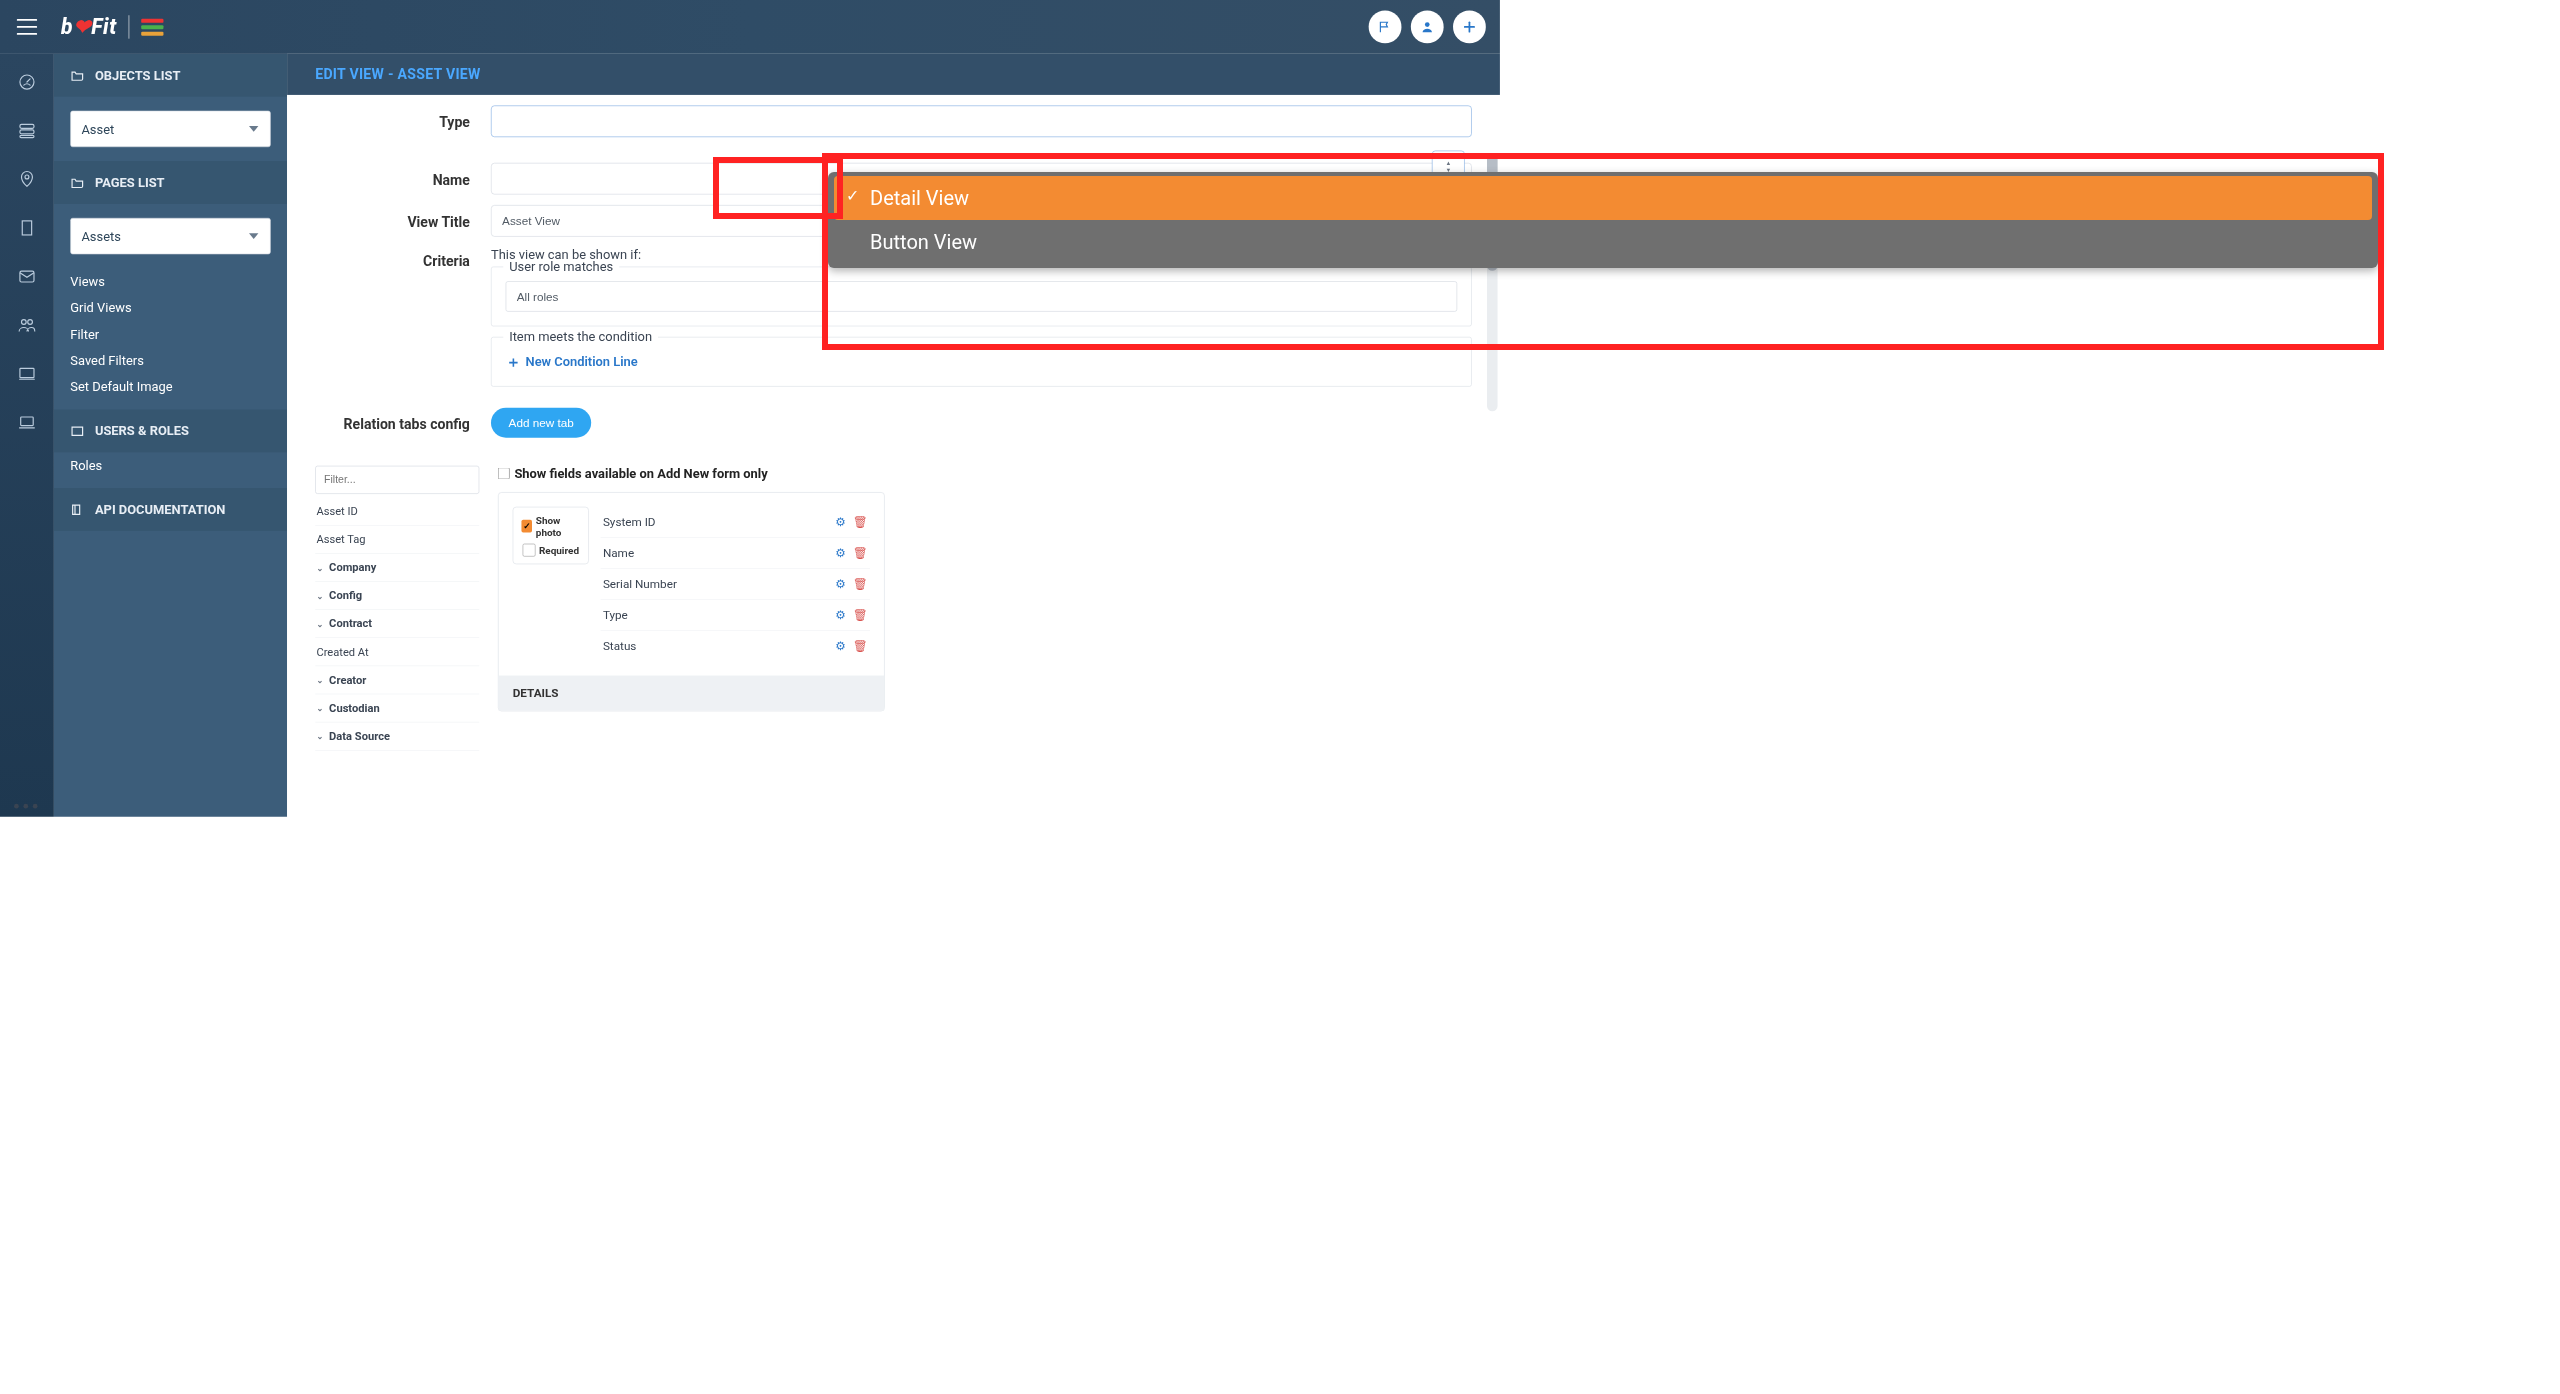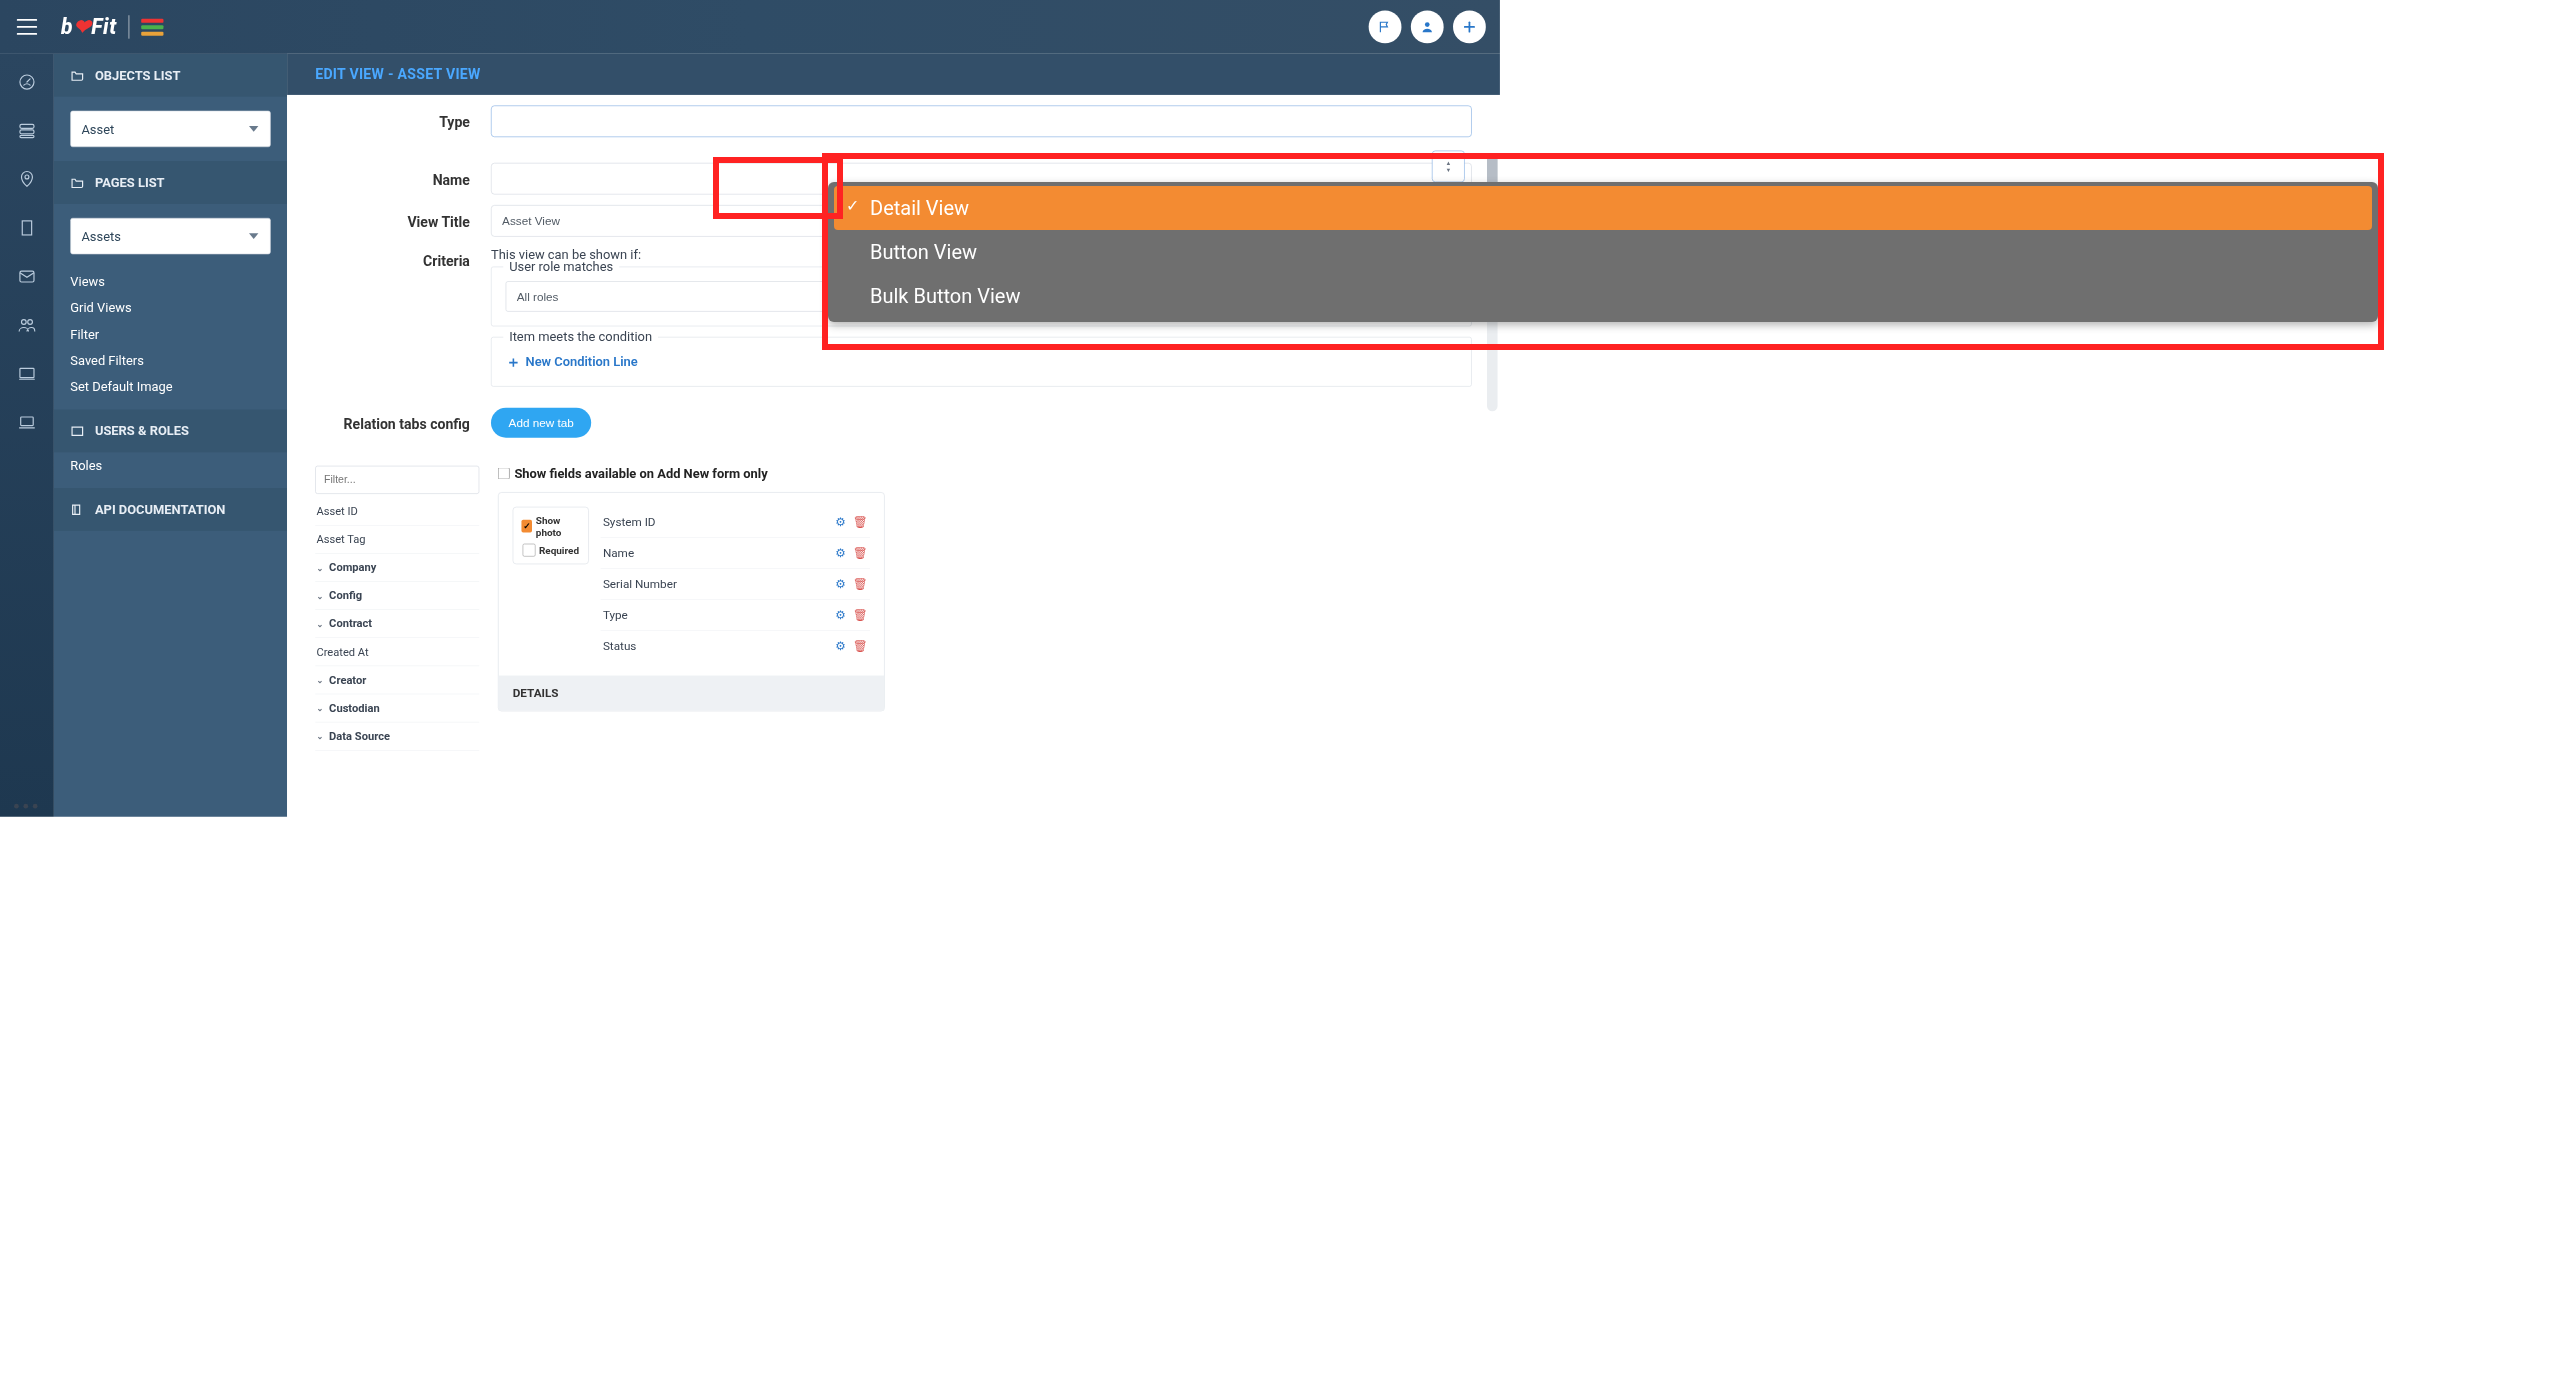--- a/index.html
+++ b/index.html
@@ -34,21 +34,21 @@
 .form-control-wrap { flex: 1; position: relative; }
 .text-input { width: 100%; height: 54px; border: 1px solid #d0d6de; border-radius: 6px; padding: 0 18px; font-size: 20px; color: #525b65; }
 .text-input.selected { border: 1px solid #7aa9e0; }
 .fieldset { border: 1px solid #d9dee5; border-radius: 4px; padding: 24px; position: relative; margin-bottom: 18px; }
 .legend { position: absolute; top: -14px; left: 20px; background: #fff; padding: 0 10px; font-size: 22px; color: #3a4452; }
 .muted { color: #3a4452; font-size: 22px; margin-bottom: 8px; }
 .role-input { width: 100%; height: 52px; border: 1px solid #d0d6de; border-radius: 4px; padding: 0 18px; font-size: 20px; color: #525b65; }
 .link-btn { color: #2977c9; font-weight: 600; font-size: 22px; display: inline-flex; align-items: center; gap: 8px; cursor: pointer; }
 .pill-btn { background: #2fa6f2; color: #fff; border: none; border-radius: 28px; padding: 14px 30px; font-size: 20px; cursor: pointer; }
 .type-hl { position: absolute; border: 6px solid #f22; pointer-events: none; z-index: 60; }
-.dropdown-panel { position: absolute; top: 182px; left: 828px; width: 1550px; background: #6f6f6f; border-radius: 6px; z-index: 50; box-shadow: 0 3px 8px rgba(0,0,0,0.3); padding: 4px 6px; }
+.dropdown-panel { position: absolute; top: 172px; left: 828px; width: 1550px; background: #6f6f6f; border-radius: 6px; z-index: 50; box-shadow: 0 3px 8px rgba(0,0,0,0.3); padding: 4px 6px; }
 .dd-item { padding: 10px 36px; color: #fff; font-size: 20px; cursor: pointer; position: relative; border-radius: 4px; }
 .dd-item.selected { background: #f38b32; }
 .dd-item.selected::before { content: "✓"; position: absolute; left: 12px; font-size: 16px; }
 .lower { display: flex; gap: 32px; align-items: flex-start; }
 .filter-col { width: 280px; }
 .filter-input { width: 100%; height: 48px; border: 1px solid #d0d6de; border-radius: 4px; padding: 0 14px; font-size: 18px; color: #888; margin-bottom: 6px; }
 .field-list { display: flex; flex-direction: column; }
 .field-item { padding: 12px 2px; font-size: 19px; color: #3a4452; border-bottom: 1px solid #eef1f4; display: flex; align-items: center; gap: 10px; }
 .field-item .chev { font-size: 14px; color: #6a7482; }
 .field-item.bold { font-weight: 700; }
@@ -357,14 +357,13 @@
       <span></span>
     </div>
 </div>
 
 <div class="type-hl" style="top:157px; left:713px; width:130px; height:62px;"></div>
 <div class="type-hl" style="top:153px; left:822px; width:1562px; height:197px;"></div>
 
 <div class="dropdown-panel">
   <div class="dd-item selected">Detail View</div>
   <div class="dd-item">Button View</div>
-  <div class="dd-item">Bulk Button View</div>
 </div>
 
 </body></html>

